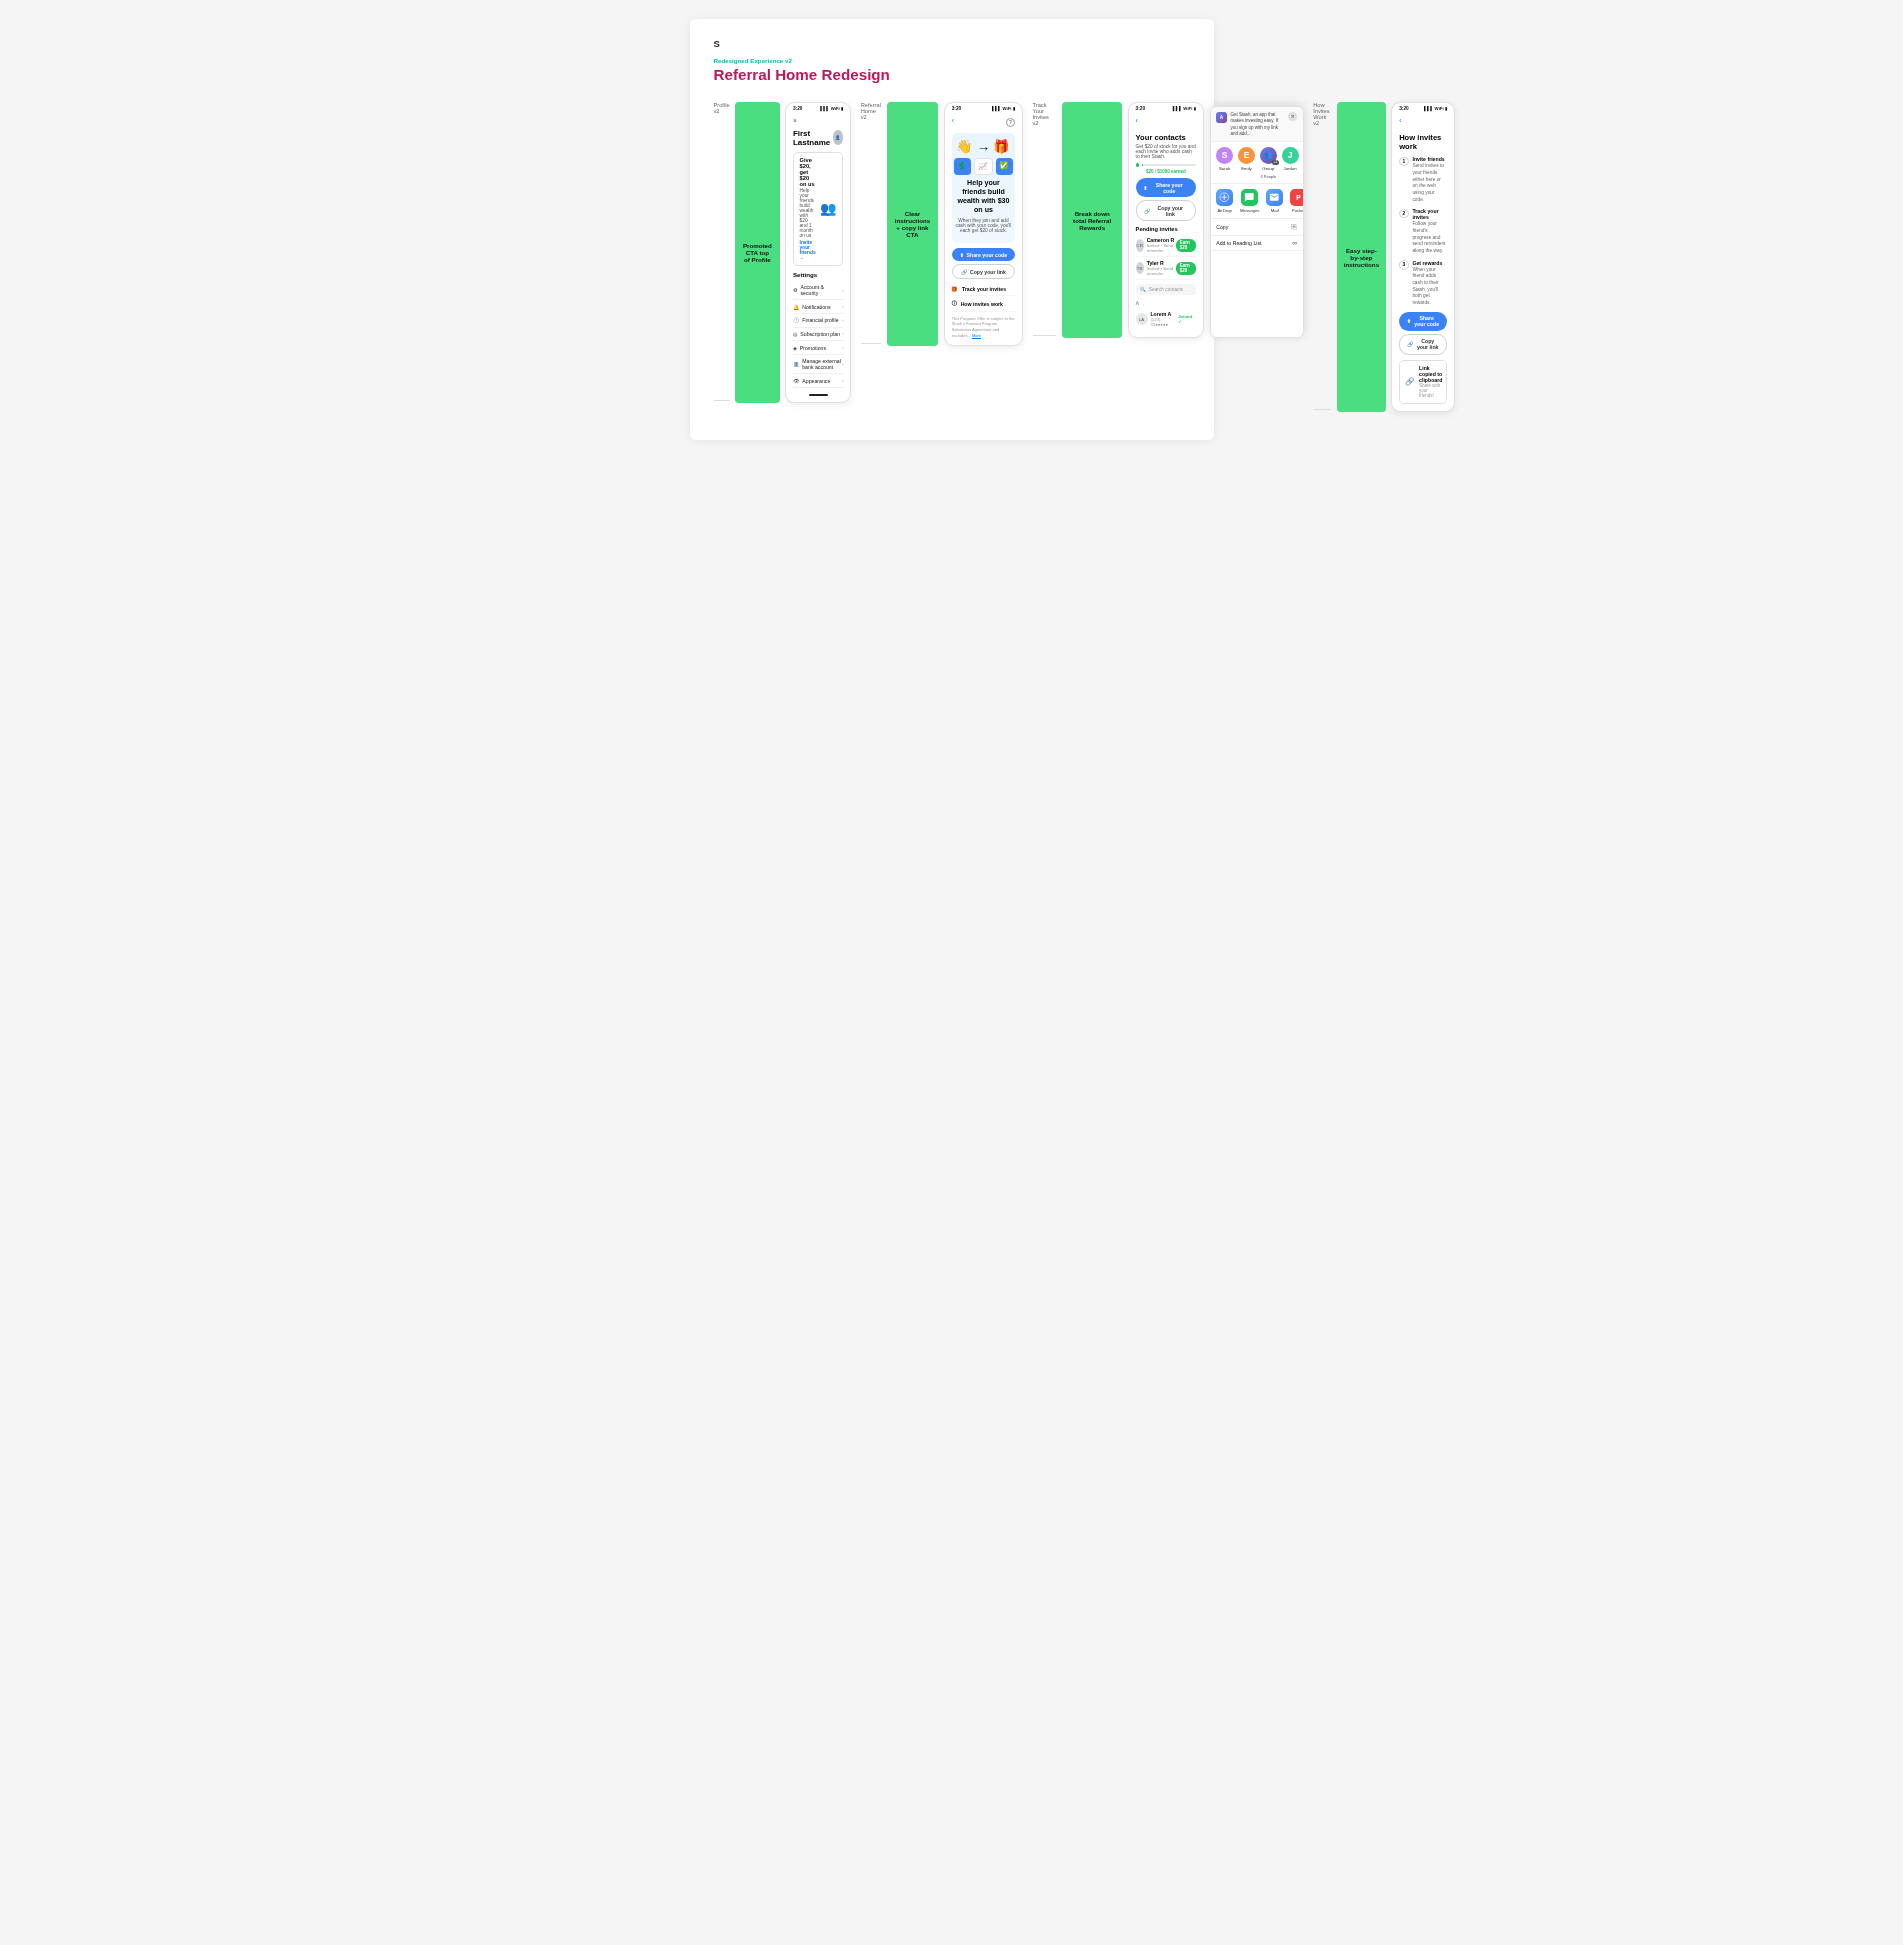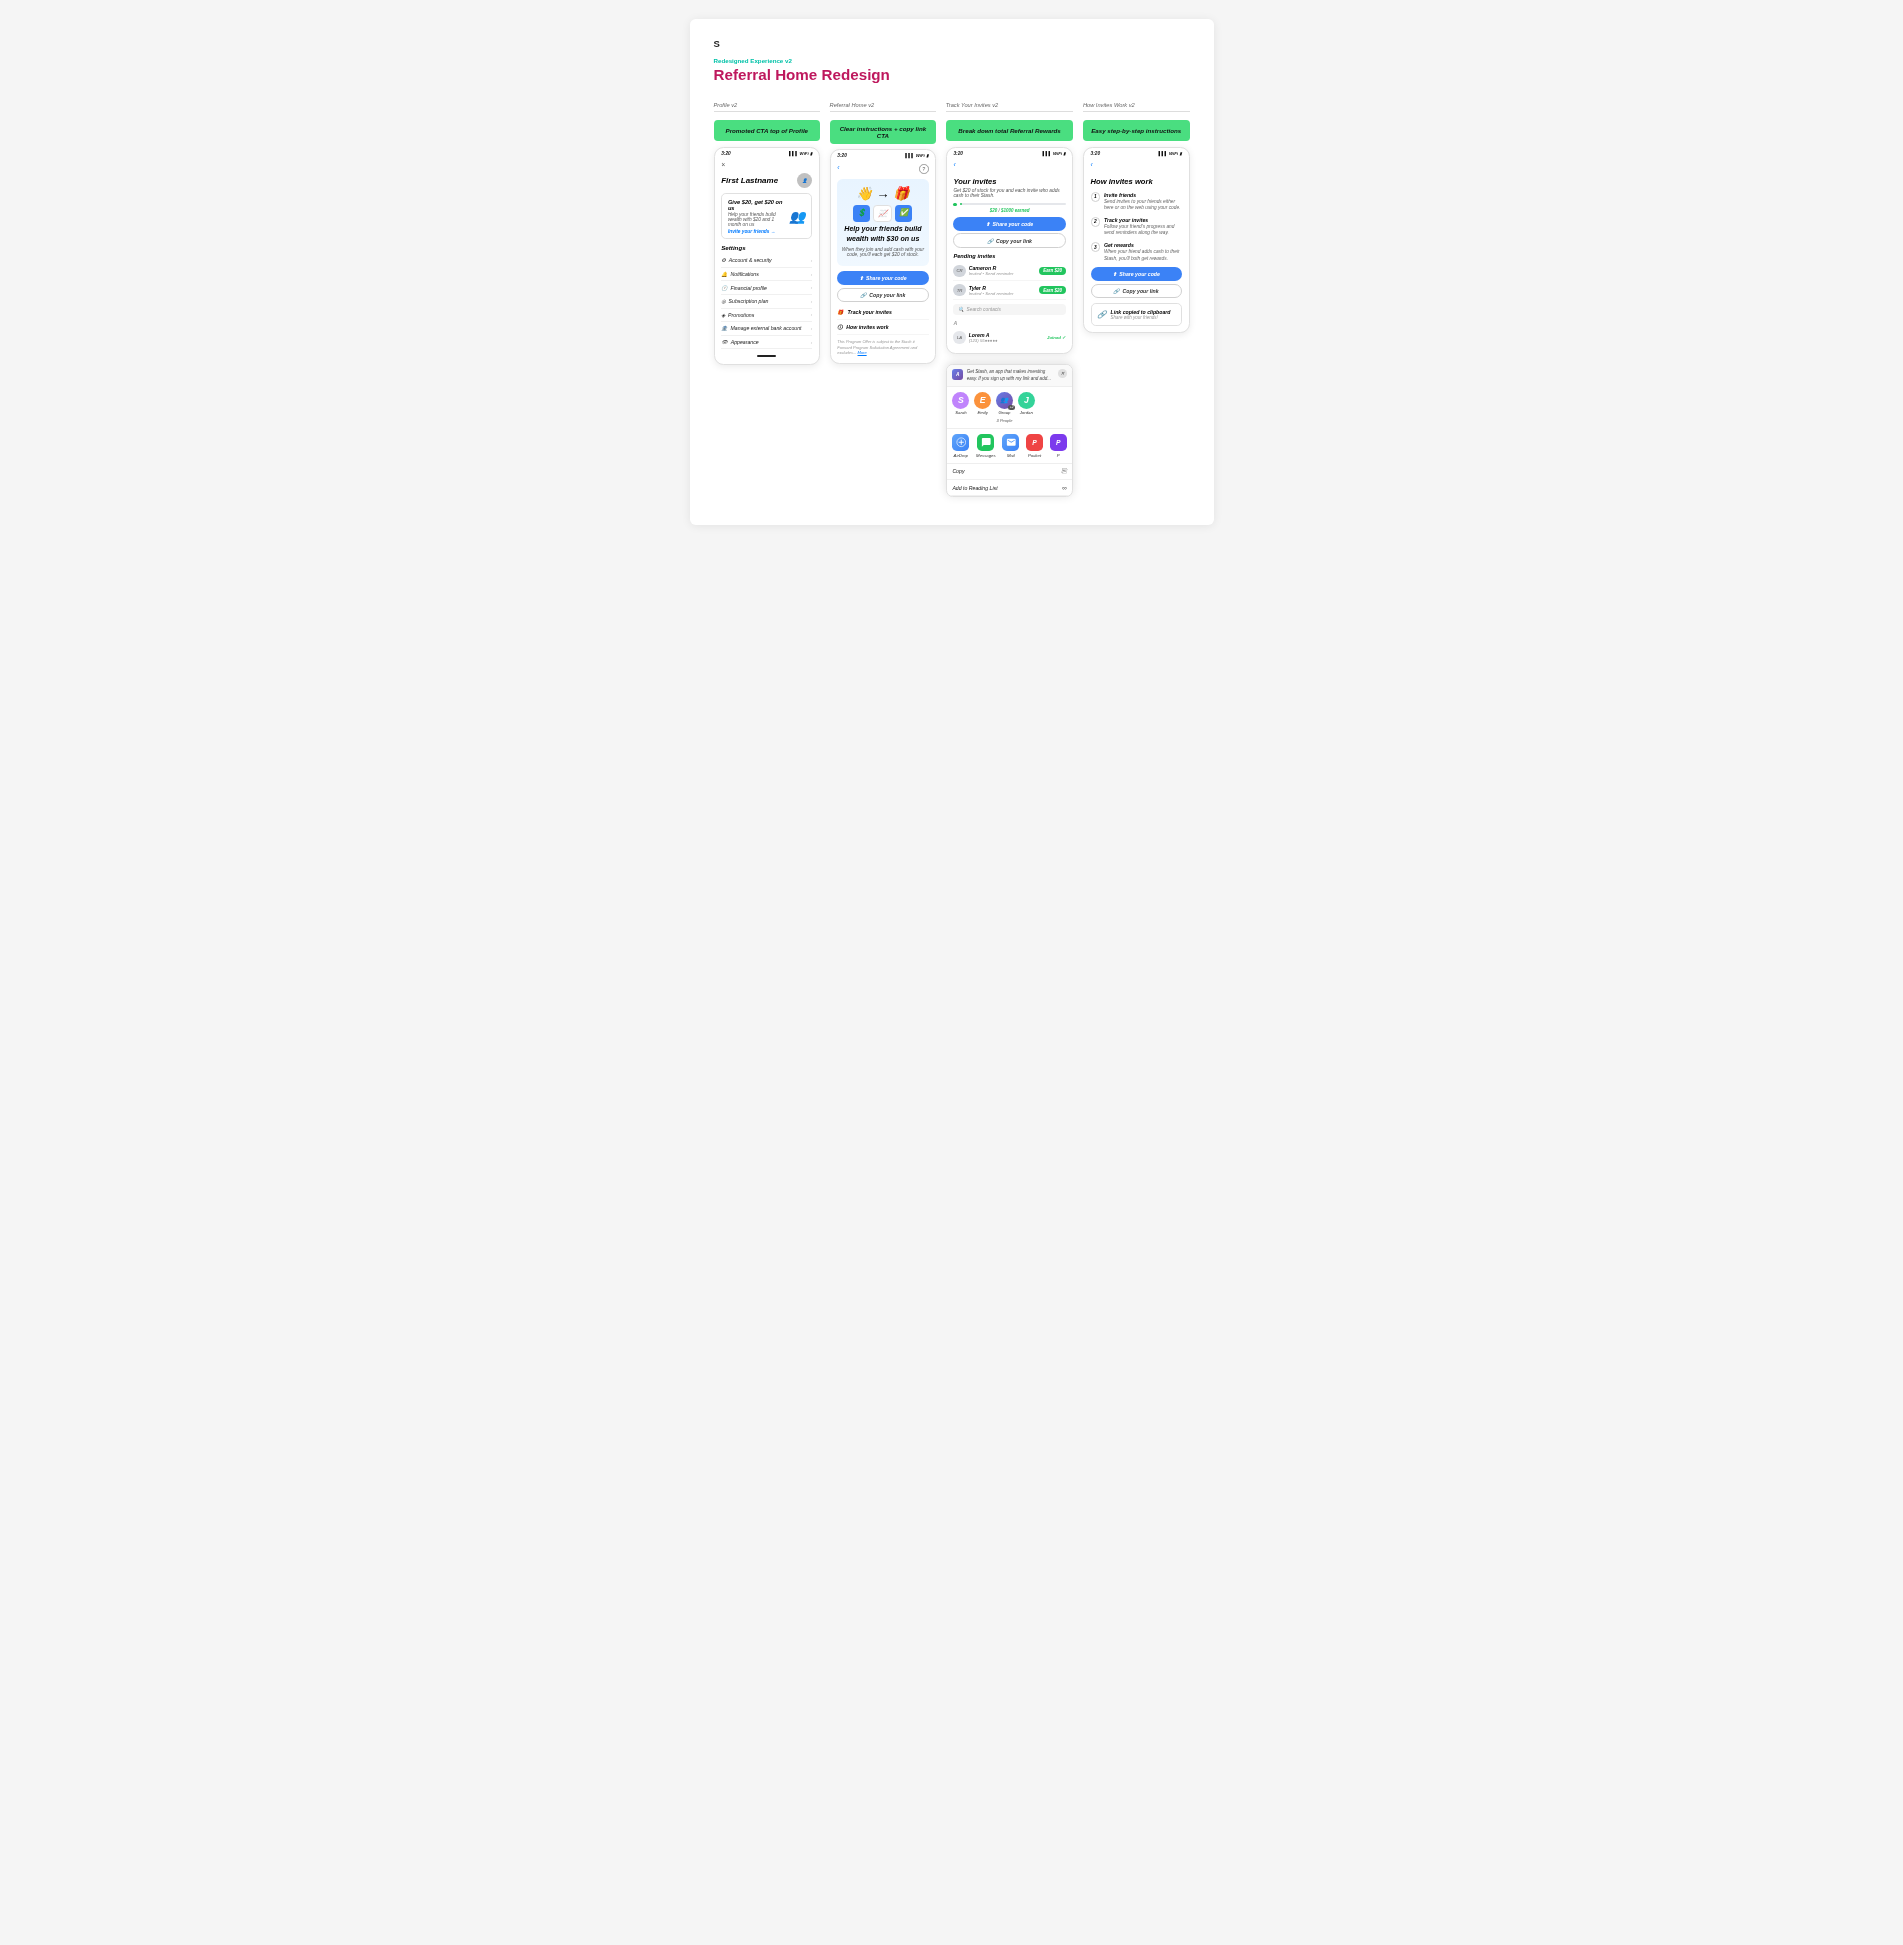--- a/index.html
+++ b/index.html
@@ -33,23 +33,21 @@
     }
     .screens-container {
       display: flex;
       gap: 9.5px;
       align-items: flex-start;
       position: relative;
     }
     .screen-col {
       flex: 1;
       display: flex;
-      flex-direction: column;
       gap: 5.7px;
-      font-style: italic;
     }
     .col-label {
       font-size: 5.7px;
       color: #666;
       font-weight: 500;
       padding-bottom: 2.9px;
       border-bottom: 0.5px solid #ddd;
       margin-bottom: 1.9px;
     }
     .green-pill {
@@ -653,21 +651,21 @@
           <div class="status-icons">
             <span>▌▌▌</span>
               <span>WiFi</span>
               <span>▮</span>
           </div>
         </div>
         <div class="phone-content">
           <div class="top-bar">
             <span class="back-btn">‹</span>
           </div>
-          <div class="invites-title">Your invites</div>
+          <div class="invites-title">Your contacts</div>
           <div class="invites-desc">Get $20 of stock for you and each invite who adds cash to their Stash.</div>
           <div class="progress-bar-row">
             <div class="progress-dot"></div>
             <div class="progress-bar-bg">
               <div class="progress-bar-fill"></div>
             </div>
           </div>
           <div class="earnings-text">
             <span>$20</span> / <span>$1000 earned</span>
           </div>

